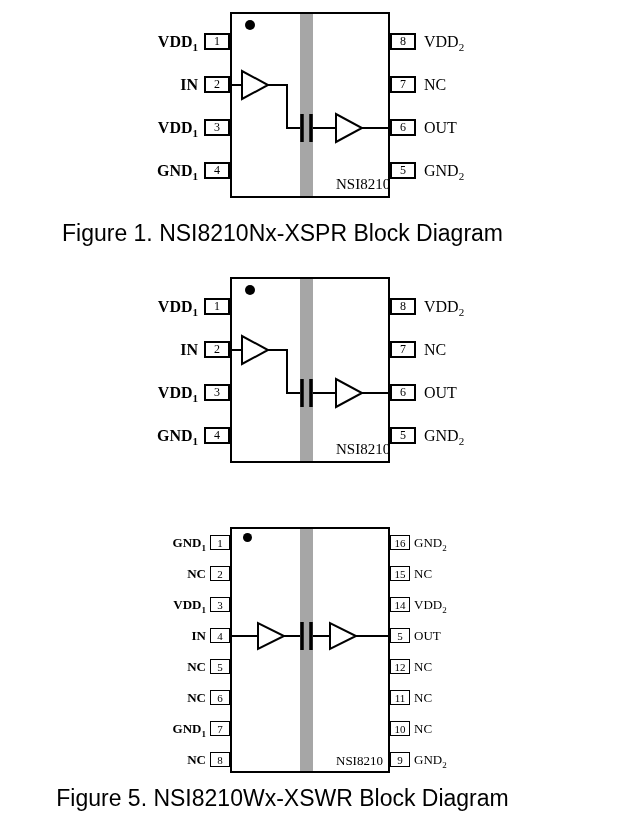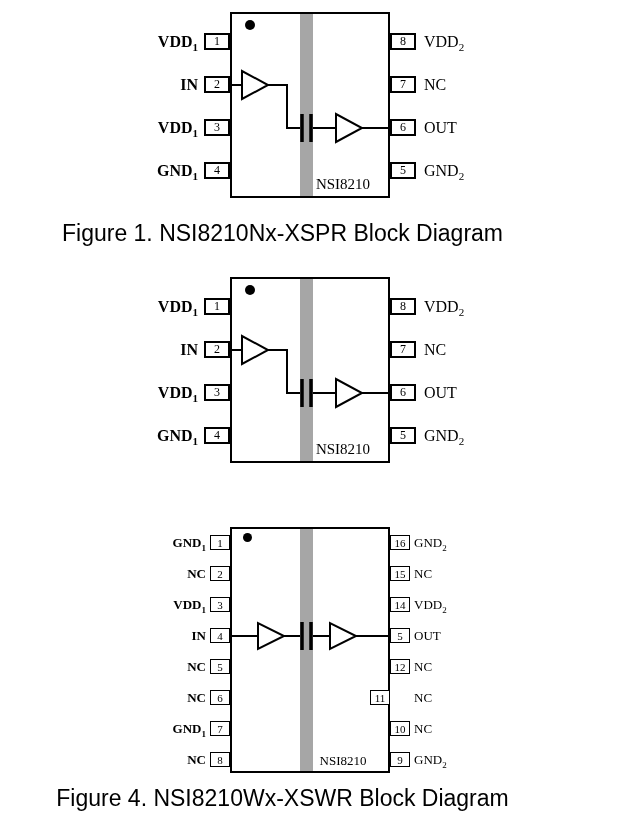--- a/index.html
+++ b/index.html
@@ -6,21 +6,21 @@
   html,body { background:#ffffff; }
   #page {
     position:relative; width:623px; height:830px; background:#ffffff;
     overflow:hidden; font-family:"Liberation Serif", serif; color:#000;
   }
   .figwrap { position:absolute; left:0; width:623px; }
   .chip { position:absolute; background:#fff; border:2px solid #000; }
   .barrier { position:absolute; background:#a6a6a6; }
   .dot { position:absolute; background:#000; border-radius:50%; }
   .wires { position:absolute; }
-  .chipname { position:absolute; text-align:center; white-space:nowrap; }
+  .chipname { position:absolute; text-align:left; white-space:nowrap;margin-left:36px; }
   .f8 .chipname { font-size:15px; }
   .f16 .chipname { font-size:13px; }
   .pin-box {
     position:absolute; display:flex; align-items:center; justify-content:center;
     background:#fff; color:#000; font-family:"Liberation Serif", serif;
   }
   .f8 .pin-box { width:26px; height:17px; border:2px solid #000; font-size:12px; }
   .f16 .pin-box { width:20px; height:15px; border:1.5px solid #000; font-size:11px; }
   .pin-label { position:absolute; white-space:nowrap; }
   .f8 .pin-label { font-size:16px; height:17px; line-height:17px; }
@@ -144,22 +144,22 @@
     <div class="pin-box" style="left:390px;top:20px">16</div>
     <div class="pin-label lbl-right" style="left:414px;top:20px;width:130px"><span>GND</span><sub>2</sub></div>
     <div class="pin-box" style="left:390px;top:51px">15</div>
     <div class="pin-label lbl-right" style="left:414px;top:51px;width:130px"><span>NC</span><sub></sub></div>
     <div class="pin-box" style="left:390px;top:82px">14</div>
     <div class="pin-label lbl-right" style="left:414px;top:82px;width:130px"><span>VDD</span><sub>2</sub></div>
     <div class="pin-box" style="left:390px;top:113px">5</div>
     <div class="pin-label lbl-right" style="left:414px;top:113px;width:130px"><span>OUT</span><sub></sub></div>
     <div class="pin-box" style="left:390px;top:144px">12</div>
     <div class="pin-label lbl-right" style="left:414px;top:144px;width:130px"><span>NC</span><sub></sub></div>
-    <div class="pin-box" style="left:370px;top:175px">11</div>
+    <div class="pin-box" style="left:390px;top:175px">11</div>
     <div class="pin-label lbl-right" style="left:414px;top:175px;width:130px"><span>NC</span><sub></sub></div>
     <div class="pin-box" style="left:390px;top:206px">10</div>
     <div class="pin-label lbl-right" style="left:414px;top:206px;width:130px"><span>NC</span><sub></sub></div>
     <div class="pin-box" style="left:390px;top:237px">9</div>
     <div class="pin-label lbl-right" style="left:414px;top:237px;width:130px"><span>GND</span><sub>2</sub></div>
   </div>
-  <div class="caption" style="top:785px">Figure 4. NSI8210Wx-XSWR Block Diagram</div>
+  <div class="caption" style="top:785px">Figure 5. NSI8210Wx-XSWR Block Diagram</div>
 
 </div>
 
 </body></html>

